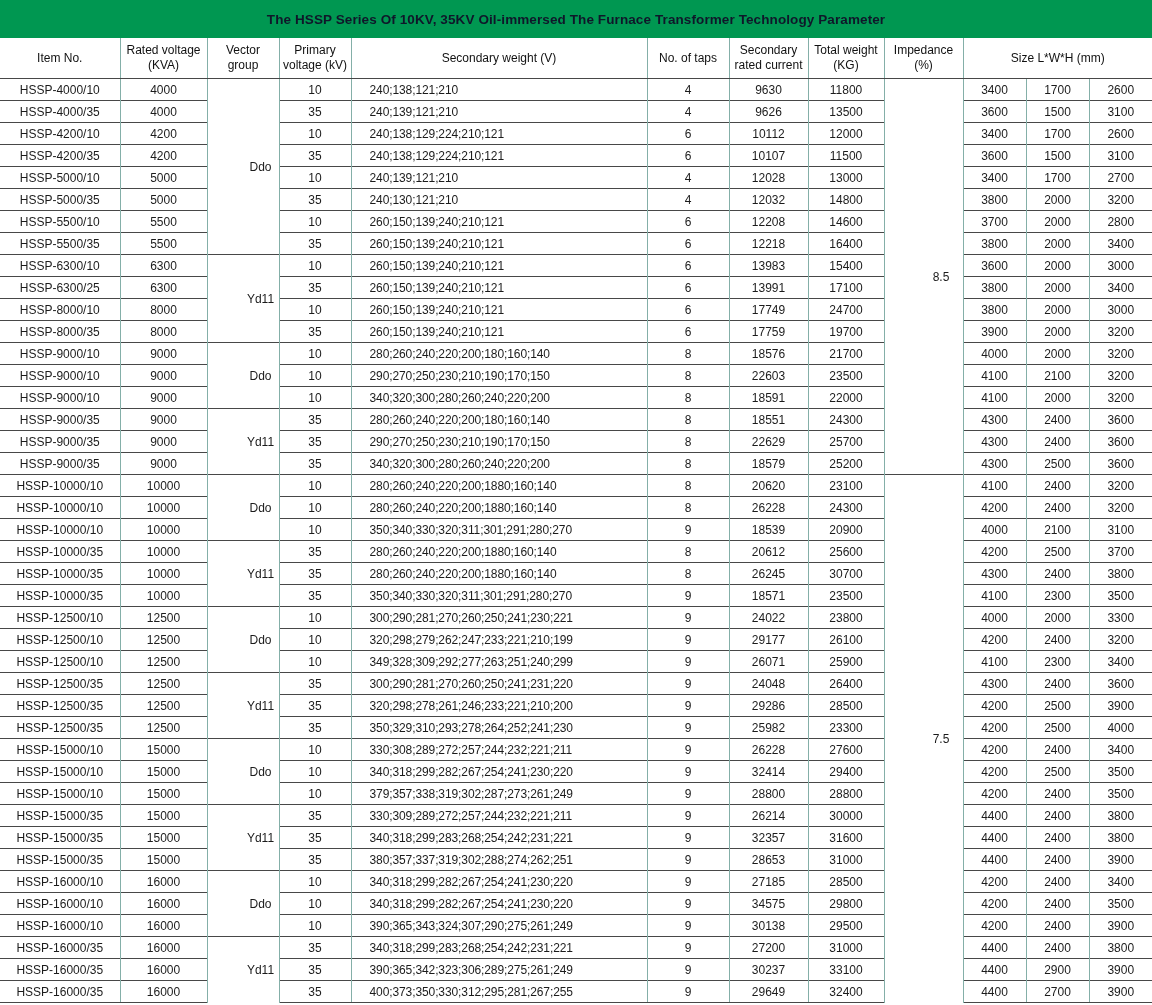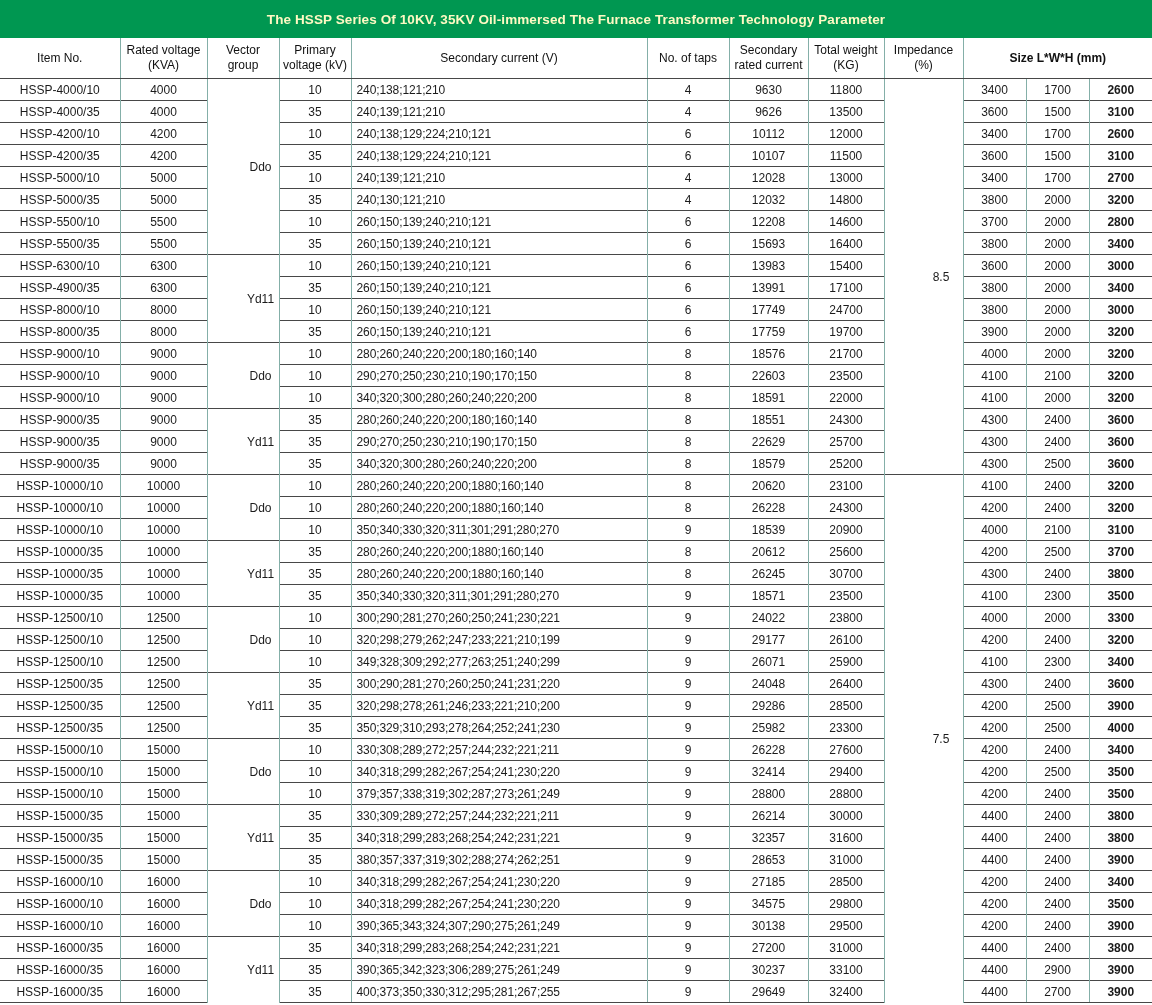--- a/index.html
+++ b/index.html
@@ -1,19 +1,19 @@
 <!DOCTYPE html>
 <html><head>
 <meta charset="utf-8">
 <style>
   html,body{margin:0;padding:0;background:#ffffff;}
   body{width:1152px;font-family:"Liberation Sans","DejaVu Sans",sans-serif;-webkit-font-smoothing:antialiased;}
   .page{width:1152px;}
   .title-bar{
-    height:38px;background:#009751;color:#fef9c3;
+    height:38px;background:#009751;color:#0f172a;
     display:flex;align-items:center;justify-content:center;
     font-size:13.5px;font-weight:bold;letter-spacing:.1px;
   }
   table{border-collapse:collapse;table-layout:fixed;width:1152px;border-radius:20px;}
   col.c-item{width:120px;}   col.c-cap{width:87px;}
   col.c-vec{width:72px;}     col.c-prim{width:72px;}
   col.c-sec{width:296px;}    col.c-taps{width:82px;}
   col.c-cur{width:79px;}     col.c-wt{width:76px;}
   col.c-imp{width:79px;}     col.c-sl{width:63px;}
   col.c-sw{width:63px;}      col.c-sh{width:63px;}
@@ -23,25 +23,25 @@
     border-left:1px solid #84afa8;border-right:1px solid #84afa8;
     border-bottom:1px solid #474747;
     padding:0 2px;vertical-align:middle;text-align:center;
   }
   tbody td{
     height:21px;font-size:12px;color:#1b1b1b;text-align:center;
     border-left:1px solid #84afa8;border-right:1px solid #84afa8;
     border-top:1px solid #474747;
     padding:0 2px;white-space:nowrap;overflow:hidden;vertical-align:middle;
   }
-  tbody td.left{text-align:left;padding-left:5px;letter-spacing:-0.1px;}
+  tbody td.left{text-align:left;padding-left:18px;letter-spacing:-0.1px;}
   tbody td.merged{vertical-align:middle;padding-left:37px;}
   tbody tr:last-child td{border-bottom:1px solid #474747;}
   table th:first-child, table td:first-child{border-left:none;}
-  table th:last-child,  table td:last-child{border-right:none;font-weight:bold;}
+  table th:last-child,  table td:last-child{border-right:none;}
 </style>
 </head>
 <body>
 
 <div class="page">
 
   <div class="title-bar">The HSSP Series Of 10KV, 35KV Oil-immersed The Furnace Transformer Technology Parameter</div>
 
   <table>
     <colgroup>
@@ -57,21 +57,21 @@
         <col class="c-sl">
         <col class="c-sw">
         <col class="c-sh">
     </colgroup>
     <thead>
       <tr>
         <th>Item No.</th>
         <th>Rated voltage (KVA)</th>
         <th>Vector group</th>
         <th>Primary voltage (kV)</th>
-        <th>Secondary current (V)</th>
+        <th>Secondary weight (V)</th>
         <th>No. of taps</th>
         <th>Secondary rated current</th>
         <th>Total weight (KG)</th>
         <th>Impedance (%)</th>
         <th colspan="3">Size L*W*H (mm)</th>
       </tr>
     </thead>
     <tbody>
         <tr>
           <td>HSSP-4000/10</td>
@@ -158,41 +158,41 @@
           <td>3700</td>
           <td>2000</td>
           <td>2800</td>
         </tr>
         <tr>
           <td>HSSP-5500/35</td>
           <td>5500</td>
           <td>35</td>
           <td class="left">260;150;139;240;210;121</td>
           <td>6</td>
-          <td>15693</td>
+          <td>12218</td>
           <td>16400</td>
           <td>3800</td>
           <td>2000</td>
           <td>3400</td>
         </tr>
         <tr>
           <td>HSSP-6300/10</td>
           <td>6300</td>
           <td class="merged" rowspan="4">Yd11</td>
           <td>10</td>
           <td class="left">260;150;139;240;210;121</td>
           <td>6</td>
           <td>13983</td>
           <td>15400</td>
           <td>3600</td>
           <td>2000</td>
           <td>3000</td>
         </tr>
         <tr>
-          <td>HSSP-4900/35</td>
+          <td>HSSP-6300/25</td>
           <td>6300</td>
           <td>35</td>
           <td class="left">260;150;139;240;210;121</td>
           <td>6</td>
           <td>13991</td>
           <td>17100</td>
           <td>3800</td>
           <td>2000</td>
           <td>3400</td>
         </tr>

